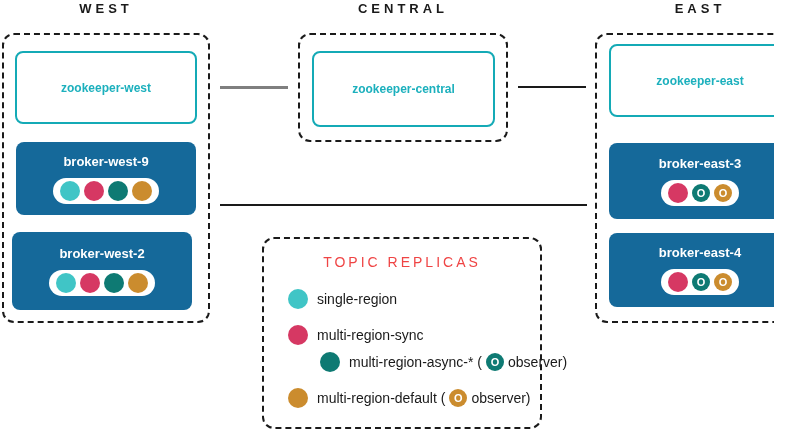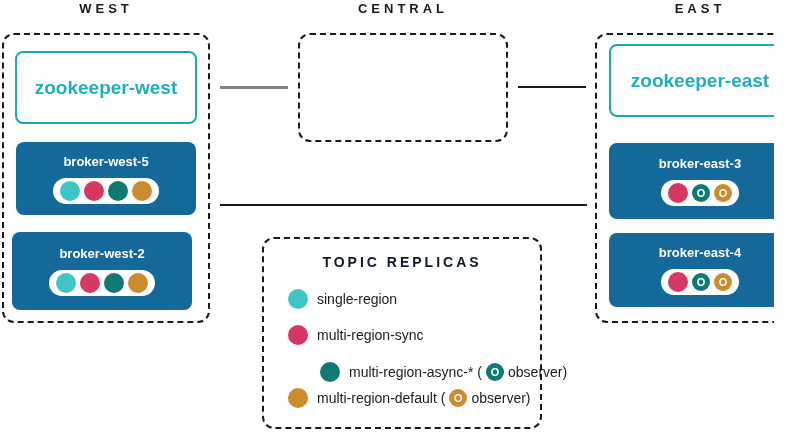--- a/index.html
+++ b/index.html
@@ -42,21 +42,21 @@
   .zk-node {
     position: absolute;
     box-sizing: border-box;
     background: #ffffff;
     border: 2px solid #14aab6;
     border-radius: 8px;
     display: flex;
     align-items: center;
     justify-content: center;
     color: #1cb0bd;
-    font-size: 19px;
+    font-size: 12px;
     font-weight: bold;
   }
   #zk-west    { left: 15px;  top: 51px; width: 182px; height: 73px; }
   #zk-central { left: 312px; top: 51px; width: 183px; height: 76px; }
   #zk-east    { left: 609px; top: 44px; width: 182px; height: 73px; }
 
   
   .broker {
     position: absolute;
     box-sizing: border-box;
@@ -116,36 +116,36 @@
     border: 2px dashed #1a1a1a;
     border-radius: 12px;
     background: #ffffff;
   }
   .legend-title {
     position: absolute;
     top: 15px; left: 0;
     width: 100%;
     text-align: center;
     font-size: 14px;
-    font-weight: bold;
+    font-weight: normal;
     letter-spacing: 3px;
-    color: #0f172a;
+    color: #ef4444;
   }
   .legend-row {
     position: absolute;
     left: 24px;
     display: flex;
     align-items: center;
     font-size: 14px;
     color: #1a1a1a;
     white-space: nowrap;
   }
   #legend-row-0 { top: 50px; }
   #legend-row-1 { top: 86px; }
-  #legend-row-2 { top: 123px; padding-left: 32px; }
+  #legend-row-2 { top: 113px; padding-left: 32px; }
   #legend-row-3 { top: 149px; }
   .legend-row .dot { margin-right: 9px; }
   .legend-badge {
     width: 18px; height: 18px;
     border-radius: 50%;
     display: inline-flex;
     align-items: center;
     justify-content: center;
     color: #ffffff;
     font-size: 11px;
@@ -164,39 +164,42 @@
 
   <div class="line" id="line-west-central"></div>
   <div class="line" id="line-central-east"></div>
   <div class="line" id="line-brokers"></div>
 
   <div class="region-box" id="box-west"></div>
   <div class="zk-node" id="zk-west">
     <span>zookeeper-west</span>
   </div>
   <div class="broker" id="broker-west-1">
-    <div class="broker-name">broker-west-5</div>
+    <div class="broker-name">broker-west-9</div>
     <div class="pill">
       <span class="dot c-single"></span>
       <span class="dot c-sync"></span>
       <span class="dot c-async"></span>
       <span class="dot c-default"></span>
     </div>
   </div>
   <div class="broker" id="broker-west-2">
     <div class="broker-name">broker-west-2</div>
     <div class="pill">
       <span class="dot c-single"></span>
       <span class="dot c-sync"></span>
       <span class="dot c-async"></span>
       <span class="dot c-default"></span>
     </div>
   </div>
 
   <div class="region-box" id="box-central"></div>
+  <div class="zk-node" id="zk-central">
+    <span>zookeeper-central</span>
+  </div>
 
   <div class="region-box" id="box-east"></div>
   <div class="zk-node" id="zk-east">
     <span>zookeeper-east</span>
   </div>
   <div class="broker" id="broker-east-3">
     <div class="broker-name">broker-east-3</div>
     <div class="pill">
       <span class="dot c-sync"></span>
       <span class="dot dot-sm c-async">O</span>

